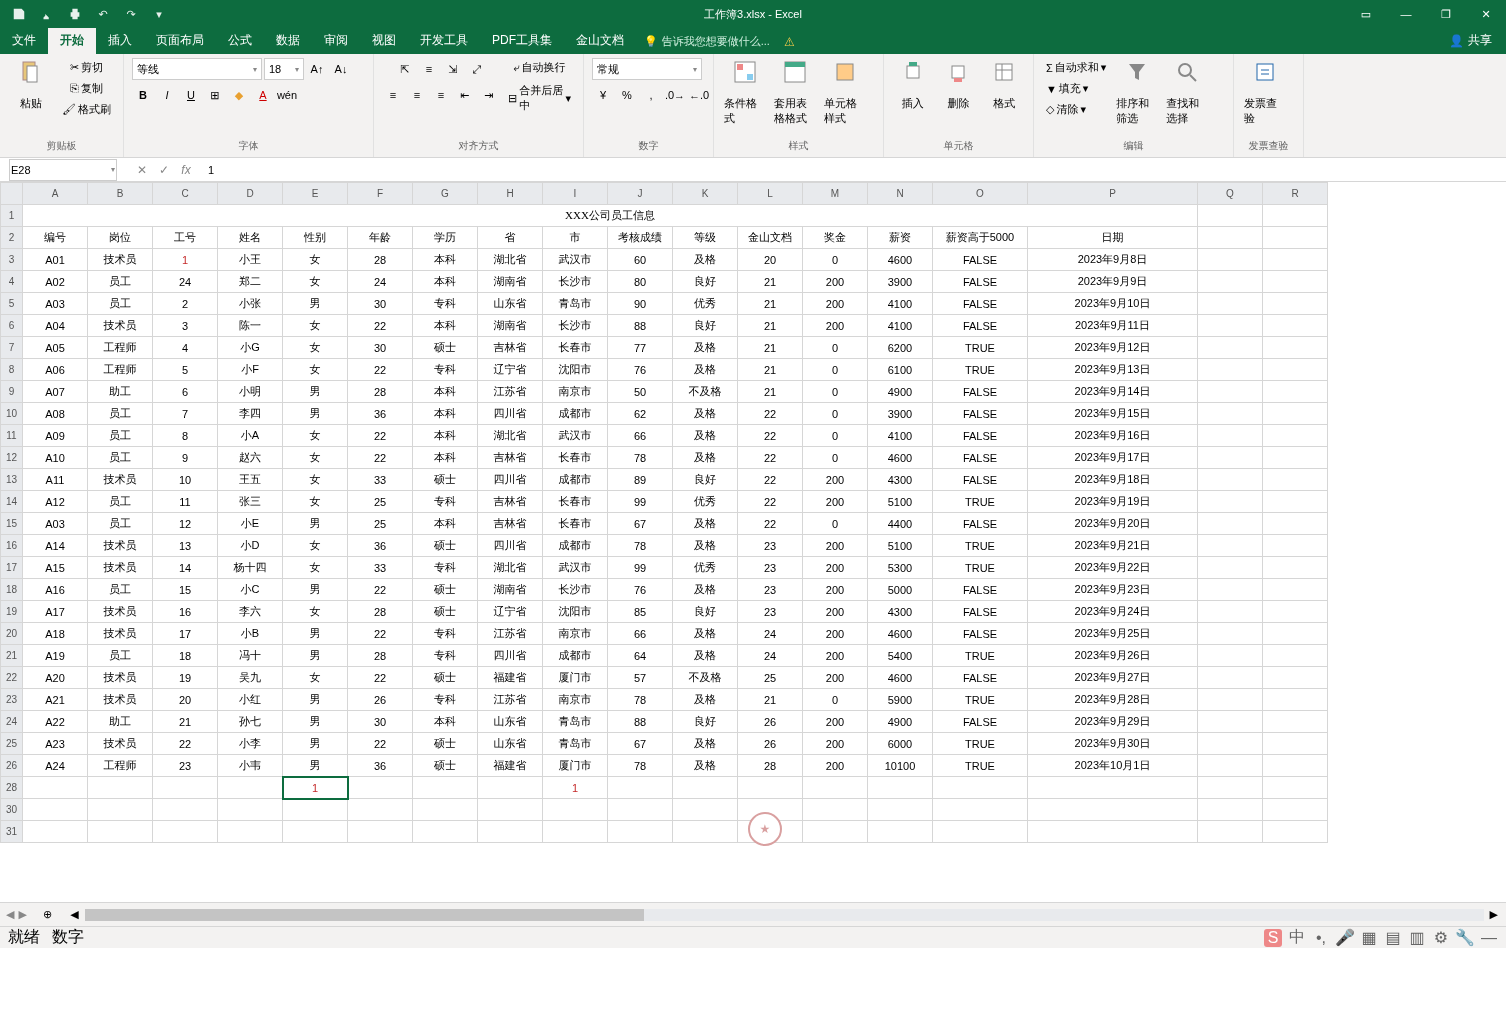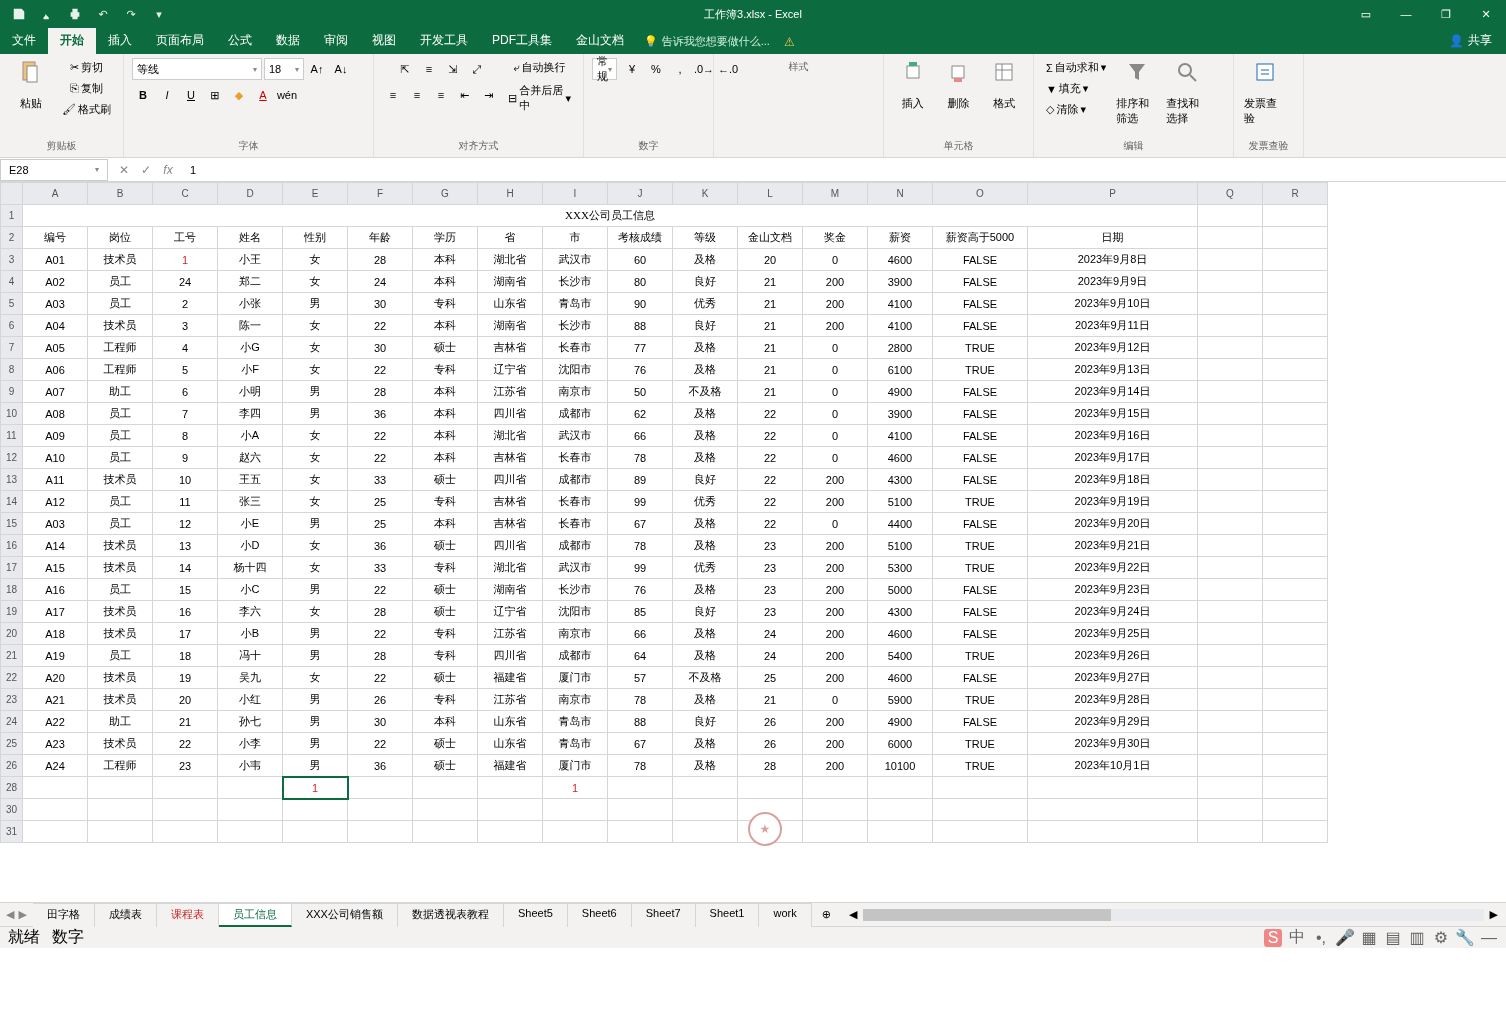--- a/index.html
+++ b/index.html
@@ -26,21 +26,21 @@
     .rrow { display:flex; gap:2px; align-items:center; }
     .rbtn { padding:2px 4px; display:flex; align-items:center; gap:2px; }
     .font-name { width:130px; height:22px; border:1px solid #ccc; background:#fff; padding:0 4px; display:flex; align-items:center; font-size:11px; }
     .font-size { width:40px; height:22px; border:1px solid #ccc; background:#fff; padding:0 4px; display:flex; align-items:center; font-size:11px; }
     .dropdown-arrow { margin-left:auto; font-size:8px; color:#888; }
     .icon-btn { width:22px; height:22px; display:flex; align-items:center; justify-content:center; }
     .big-btn { width:46px; display:flex; flex-direction:column; align-items:center; gap:12px; padding:2px; }
     .big-btn svg { width:24px; height:24px; }
     .num-fmt { width:110px; height:22px; border:1px solid #ccc; background:#fff; padding:0 4px; display:flex; align-items:center; }
     .namebox-row { height:24px; display:flex; align-items:center; border-bottom:1px solid #d6d6d6; background:#fff; }
-    .namebox { width:108px; height:22px; border:1px solid #ccc; margin:0 0; padding:0 8px; font-size:11px; display:flex; align-items:center; }
+    .namebox { width:108px; height:22px; border:1px solid #ccc; margin:0 9px; padding:0 1px; font-size:11px; display:flex; align-items:center; }
     .fx-btns { display:flex; gap:2px; align-items:center; color:#888; font-size:12px; padding:0 6px; }
     .fx-btn { width:20px; text-align:center; }
     .fx-label { font-style:italic; }
     .formula-bar { flex:1; padding:0 6px; font-size:11px; }
     .grid-area { height:720px; overflow:hidden; position:relative; }
     table.grid { border-collapse:collapse; font-size:11px; table-layout:fixed; }
     table.grid th, table.grid td { border:1px solid #d6d6d6; height:22px; }
     .corner { width:22px; background:#e8eaed; }
     .colh { background:#e8eaed; color:#555; font-weight:400; text-align:center; font-size:10px; }
     .rowh { width:22px; background:#e8eaed; color:#555; font-weight:400; text-align:center; font-size:10px; }
@@ -176,36 +176,59 @@
         </div>
       </div>
       <div class="rvert" style="gap:4px">
         <div class="rbtn">⤶ <span>自动换行</span></div>
         <div class="rbtn">⊟ <span>合并后居中</span> ▾</div>
       </div>
     </div>
     <div class="rgroup-label">对齐方式</div>
   </div>
   <div class="rgroup" style="width:130px">
-    <div class="rgroup-body" style="flex-direction:row;gap:4px">
+    <div class="rgroup-body" style="flex-direction:column;gap:4px">
       <div class="num-fmt">
           <span>常规</span>
           <span class="dropdown-arrow">▾</span>
         </div>
       <div class="rrow">
         <div class="icon-btn">¥</div>
         <div class="icon-btn">%</div>
         <div class="icon-btn">,</div>
         <div class="icon-btn">.0→</div>
         <div class="icon-btn">←.0</div>
       </div>
     </div>
     <div class="rgroup-label">数字</div>
   </div>
   <div class="rgroup" style="width:170px">
+    <div class="rgroup-body">
+      <div class="big-btn">
+          <svg viewBox="0 0 24 24">
+            <rect x="2" y="2" width="20" height="20" fill="#fff" stroke="#888"></rect>
+            <rect x="4" y="4" width="6" height="6" fill="#e88"></rect>
+            <rect x="14" y="14" width="6" height="6" fill="#8ce"></rect>
+          </svg>
+          <span>条件格式</span>
+        </div>
+      <div class="big-btn">
+          <svg viewBox="0 0 24 24">
+            <rect x="2" y="2" width="20" height="20" fill="#fff" stroke="#888"></rect>
+            <rect x="2" y="2" width="20" height="5" fill="#4a8"></rect>
+          </svg>
+          <span>套用表格格式</span>
+        </div>
+      <div class="big-btn">
+          <svg viewBox="0 0 24 24">
+            <rect x="4" y="4" width="16" height="16" fill="#fc8" stroke="#888"></rect>
+          </svg>
+          <span>单元格样式</span>
+        </div>
+    </div>
     <div class="rgroup-label">样式</div>
   </div>
   <div class="rgroup" style="width:150px">
     <div class="rgroup-body">
       <div class="big-btn">
           <svg viewBox="0 0 24 24">
             <rect x="6" y="6" width="12" height="12" fill="#fff" stroke="#888"></rect>
             <path d="M8 2h8v4H8z" fill="#4a8"></path>
           </svg>
           <span>插入</span>
@@ -420,21 +443,21 @@
           <td class="cell">小G</td>
           <td class="cell">女</td>
           <td class="cell">30</td>
           <td class="cell">硕士</td>
           <td class="cell">吉林省</td>
           <td class="cell">长春市</td>
           <td class="cell">77</td>
           <td class="cell">及格</td>
           <td class="cell">21</td>
           <td class="cell">0</td>
-          <td class="cell">2800</td>
+          <td class="cell">6200</td>
           <td class="cell">TRUE</td>
           <td class="cell">2023年9月12日</td>
           <td class="cell"></td>
           <td class="cell"></td>
         </tr>
         <tr>
           <th class="rowh">8</th>
           <td class="cell">A06</td>
           <td class="cell">工程师</td>
           <td class="cell">5</td>
@@ -898,33 +921,20 @@
       </tbody>
     </table>
   <div class="stamp"></div>
 </div>
 
 <div class="sheet-bar">
   <div class="sheet-nav">
     <span>◀</span>
     <span>▶</span>
   </div>
-  <div class="sheet-tabs" id="sheet-tabs">
-      <div class="sheet-tab">田字格</div>
-      <div class="sheet-tab">成绩表</div>
-      <div class="sheet-tab hl">课程表</div>
-      <div class="sheet-tab active">员工信息</div>
-      <div class="sheet-tab">XXX公司销售额</div>
-      <div class="sheet-tab">数据透视表教程</div>
-      <div class="sheet-tab">Sheet5</div>
-      <div class="sheet-tab">Sheet6</div>
-      <div class="sheet-tab">Sheet7</div>
-      <div class="sheet-tab">Sheet1</div>
-      <div class="sheet-tab">work</div>
-    </div>
   <div class="sheet-add">⊕</div>
   <div class="hscroll">
     <span>◀</span>
       <div class="hscroll-track">
         <div class="hscroll-thumb"></div>
       </div>
       <span>▶</span>
   </div>
 </div>
 

